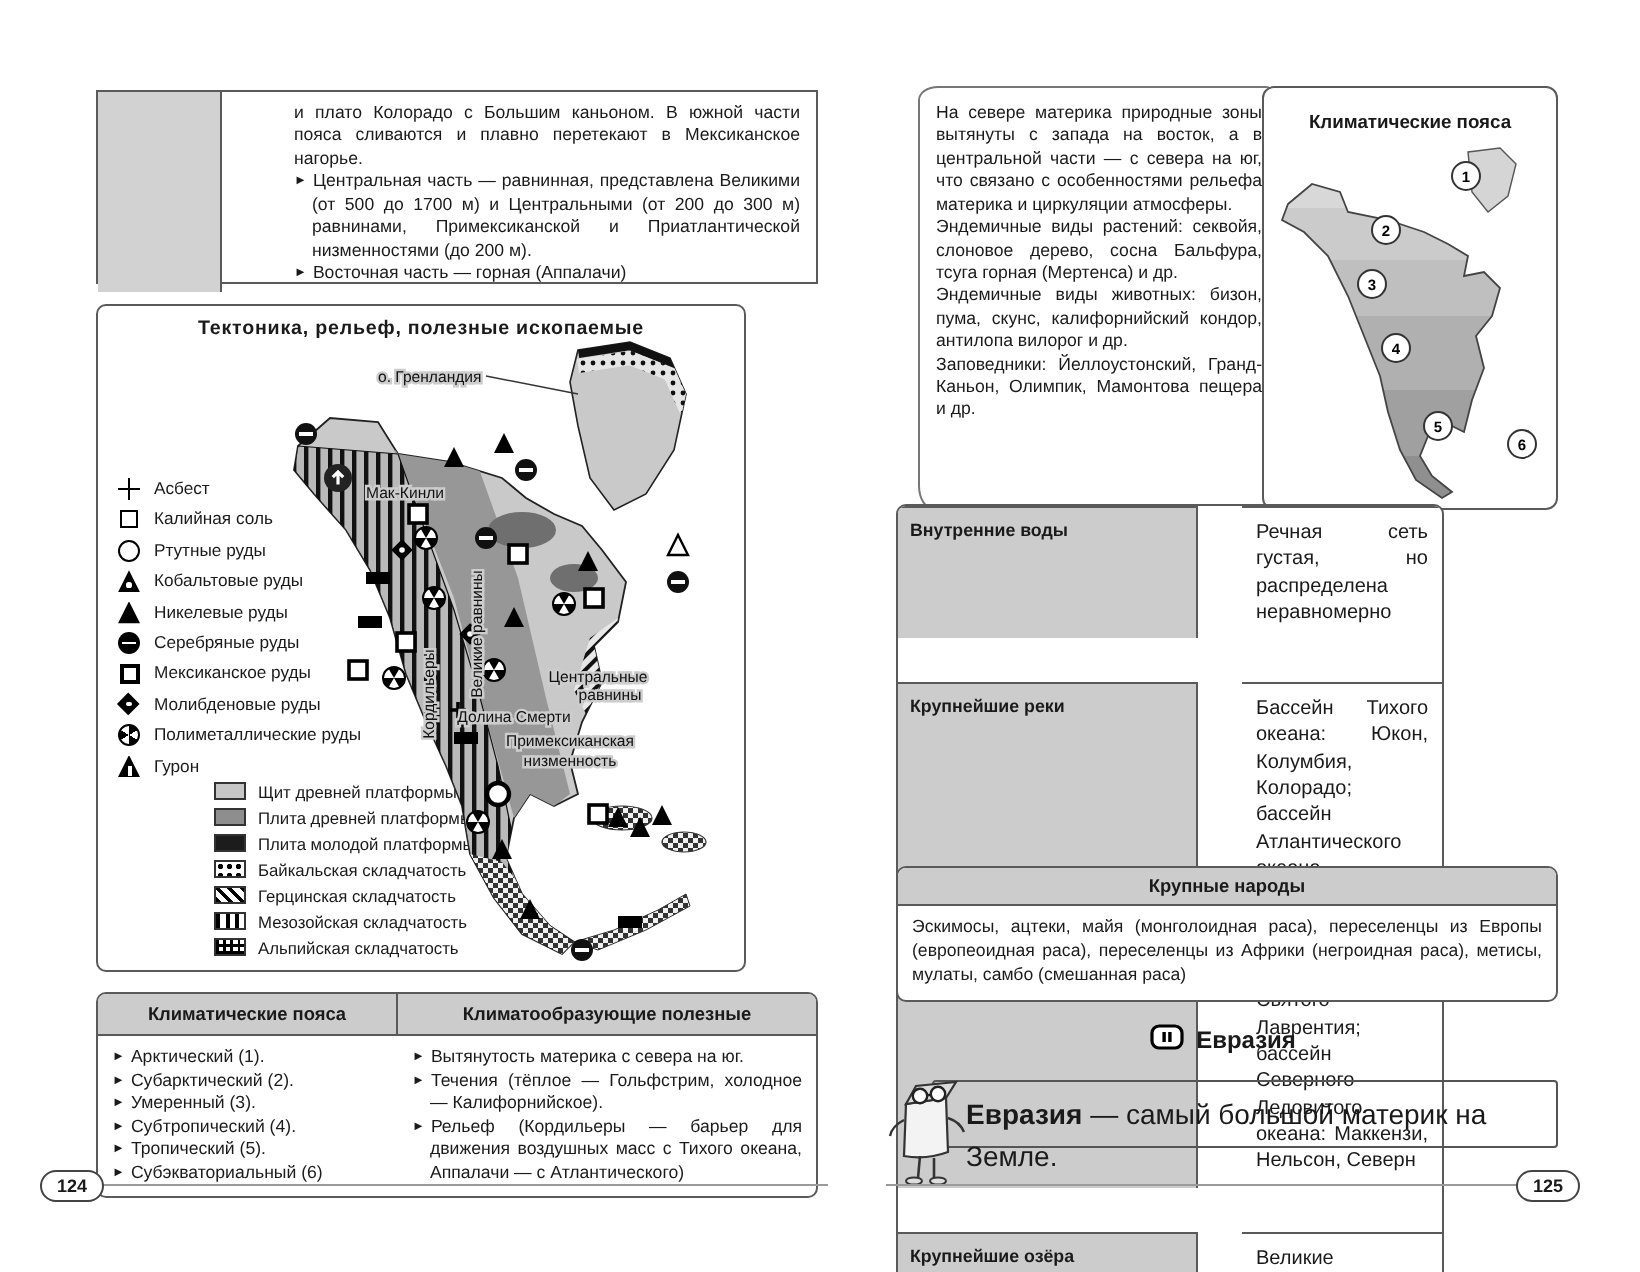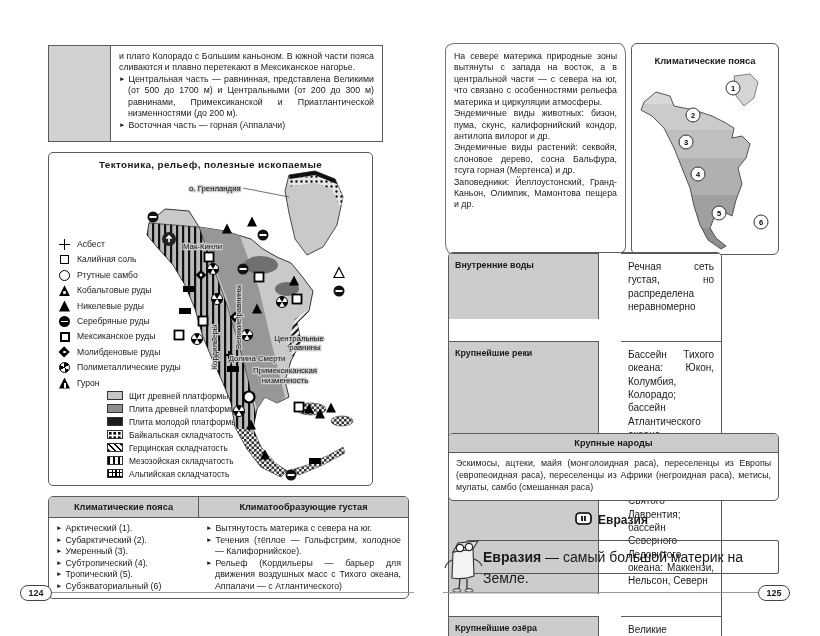--- a/index.html
+++ b/index.html
@@ -2,21 +2,21 @@
 <html><head>
 <meta charset="utf-8">
 <style>
   html,body{margin:0;padding:0;background:#ffffff;}
   body{width:820px;height:636px;position:relative;font-family:"Liberation Sans",sans-serif;color:#1a1a1a;
        -webkit-font-smoothing:antialiased;}
   .abs{position:absolute;}
   .box{border:1px solid #5a5a5a;background:#fff;box-sizing:border-box;}
   .round{border-radius:5px;overflow:hidden;}
   
-  #relief-note{left:48px;top:45px;width:335px;height:97px;display:grid;grid-template-columns:62px 1fr;}
+  #relief-note{left:48px;top:45px;width:361px;height:97px;display:grid;grid-template-columns:62px 1fr;gap:28px;}
   #relief-note .stub{background:#d2d2d2;border-right:1px solid #5a5a5a;}
   #relief-note .txt{padding:5px 8px 4px 8px;font-size:8.8px;line-height:1.3;text-align:justify;}
   #relief-note p{margin:0;}
   .li{text-indent:-9px;padding-left:9px;margin:0;}
   .bul{font-size:6.5px;vertical-align:1px;padding-right:3px;}
   
   #tect-fig{left:48px;top:152px;width:325px;height:334px;}
   #tect-title{position:absolute;left:0;top:6px;width:100%;text-align:center;font-weight:bold;font-size:9.8px;letter-spacing:.4px;}
   #min-legend{position:absolute;left:10px;top:86px;}
   #min-legend .row{display:flex;height:15.4px;font-size:8.6px;}
@@ -48,21 +48,21 @@
   .sw-hercynian{background:repeating-linear-gradient(45deg,#000 0 1.8px,#fff 1.8px 4.4px);}
   .sw-mesozoic{background:repeating-linear-gradient(90deg,#000 0 2px,#fff 2px 4.8px);}
   .sw-alpine{background:repeating-linear-gradient(0deg,#000 0 1.4px,transparent 1.4px 3.6px),repeating-linear-gradient(90deg,#000 0 1.4px,#fff 1.4px 3.6px);}
   .maplabel{font-size:7.8px;paint-order:stroke;stroke:#cdcdcd;stroke-width:2.4px;fill:#111;}
   
   #climate-table{left:48px;top:496px;width:361px;display:grid;grid-template-columns:150px 1fr;}
   #climate-table .hc{background:#cccccc;font-weight:bold;font-size:9.2px;text-align:center;padding:5px 2px;border-bottom:1px solid #5a5a5a;}
   #climate-table .hc:first-child,#climate-table .bc:first-child{border-right:1px solid #5a5a5a;}
   #climate-table .bc{padding:5px 7px;font-size:8.8px;line-height:1.32;text-align:justify;}
   
-  #nature-note{left:445px;top:43px;width:181px;height:212px;border:1.1px solid #777;
+  #nature-note{left:459px;top:43px;width:181px;height:212px;border:1.1px solid #777;
     border-radius:10px 7px 12px 8px / 7px 11px 8px 12px;padding:7px 8px;box-sizing:border-box;
     font-size:8.8px;line-height:1.3;text-align:justify;}
   #nature-note p{margin:0;}
   #climate-map-box{left:631px;top:43px;width:148px;height:212px;border-radius:6px;}
   #climate-map-title{position:absolute;top:11px;left:0;width:100%;text-align:center;font-weight:bold;font-size:9.4px;}
   #water-table{left:448px;top:252px;width:274px;display:grid;grid-template-columns:150px 1fr;gap:22px;}
   #water-table .lc{background:#cccccc;font-weight:bold;font-size:8.9px;padding:6px 6px;border-right:1px solid #5a5a5a;}
   #water-table .vc{padding:6px 7px;font-size:10px;line-height:1.33;text-align:justify;}
   #water-table .lc.nb,#water-table .vc.nb{border-top:1px solid #5a5a5a;}
   #peoples-box{left:448px;top:433px;width:331px;}
@@ -103,21 +103,21 @@
         <span>Асбест</span>
       </div>
 
       <div class="row">
         <span class="sym sym-potassium-salt"></span>
         <span>Калийная соль</span>
       </div>
 
       <div class="row">
         <span class="sym sym-mercury-ore"></span>
-        <span>Ртутные самбо</span>
+        <span>Ртутные руды</span>
       </div>
 
       <div class="row">
         <span class="sym sym-cobalt-ore"></span>
         <span>Кобальтовые руды</span>
       </div>
 
       <div class="row">
         <span class="sym sym-nickel-ore"></span>
         <span>Никелевые руды</span>
@@ -325,21 +325,21 @@
       <text class="maplabel" text-anchor="middle" x="166" y="181">равнины</text>
       <text class="maplabel" text-anchor="middle" x="118" y="192">Долина Смерти</text>
       <text class="maplabel" text-anchor="middle" x="146" y="204">Примексиканская</text>
       <text class="maplabel" text-anchor="middle" x="146" y="214">низменность</text>
     </g>
   </svg>
 </div>
 
 <div class="abs box round" id="climate-table">
   <div class="hc">Климатические пояса</div>
-  <div class="hc">Климатообразующие густая</div>
+  <div class="hc">Климатообразующие полезные</div>
   <div class="bc">
 
       <p class="li"><span class="bul">►</span><span>Арктический (1).</span></p>
 
       <p class="li"><span class="bul">►</span><span>Субарктический (2).</span></p>
 
       <p class="li"><span class="bul">►</span><span>Умеренный (3).</span></p>
 
       <p class="li"><span class="bul">►</span><span>Субтропический (4).</span></p>
 
@@ -356,22 +356,22 @@
       <p class="li"><span class="bul">►</span><span>Рельеф (Кордильеры — барьер для движения воздушных масс с Тихого океана, Аппалачи — с Атлантического)</span></p>
     </div>
 </div>
 
 <div class="abs footer-line" style="left:20px;width:394px;"></div>
 <div class="abs page-badge" style="left:20px;">124</div>
 
 <div class="abs" id="nature-note">
 
 <p>На севере материка природные зоны вытянуты с запада на восток, а в центральной части — с севера на юг, что связано с особенностями рельефа материка и циркуляции атмосферы.</p>
+    <p>Эндемичные виды растений: секвойя, слоновое дерево, сосна Бальфура, тсуга горная (Мертенса) и др.</p>
     <p>Эндемичные виды животных: бизон, пума, скунс, калифорнийский кондор, антилопа вилорог и др.</p>
-    <p>Эндемичные виды растений: секвойя, слоновое дерево, сосна Бальфура, тсуга горная (Мертенса) и др.</p>
     <p>Заповедники: Йеллоустонский, Гранд-Каньон, Олимпик, Мамонтова пещера и др.</p>
   </div>
 
 <div class="abs box" id="climate-map-box">
   <div id="climate-map-title">Климатические пояса</div>
   <svg class="abs" style="left:4px;top:26px;" width="140" height="180" viewBox="0 0 140 180">
     <defs>
       <clipPath id="cont2">
           <path d="M8,32 L20,22 L34,26 L38,36 L58,40 L76,46 L88,52 L98,58 L96,68 L106,66 L114,74 L110,88 L102,98 L106,114 L100,130 L96,146 L88,142 L82,138 L78,148 L74,158 L80,168 L90,176 L85,179 L72,170 L64,155 L58,136 L54,118 L46,98 L38,78 L28,58 L16,46 L5,40 Z"></path>
         </clipPath>

